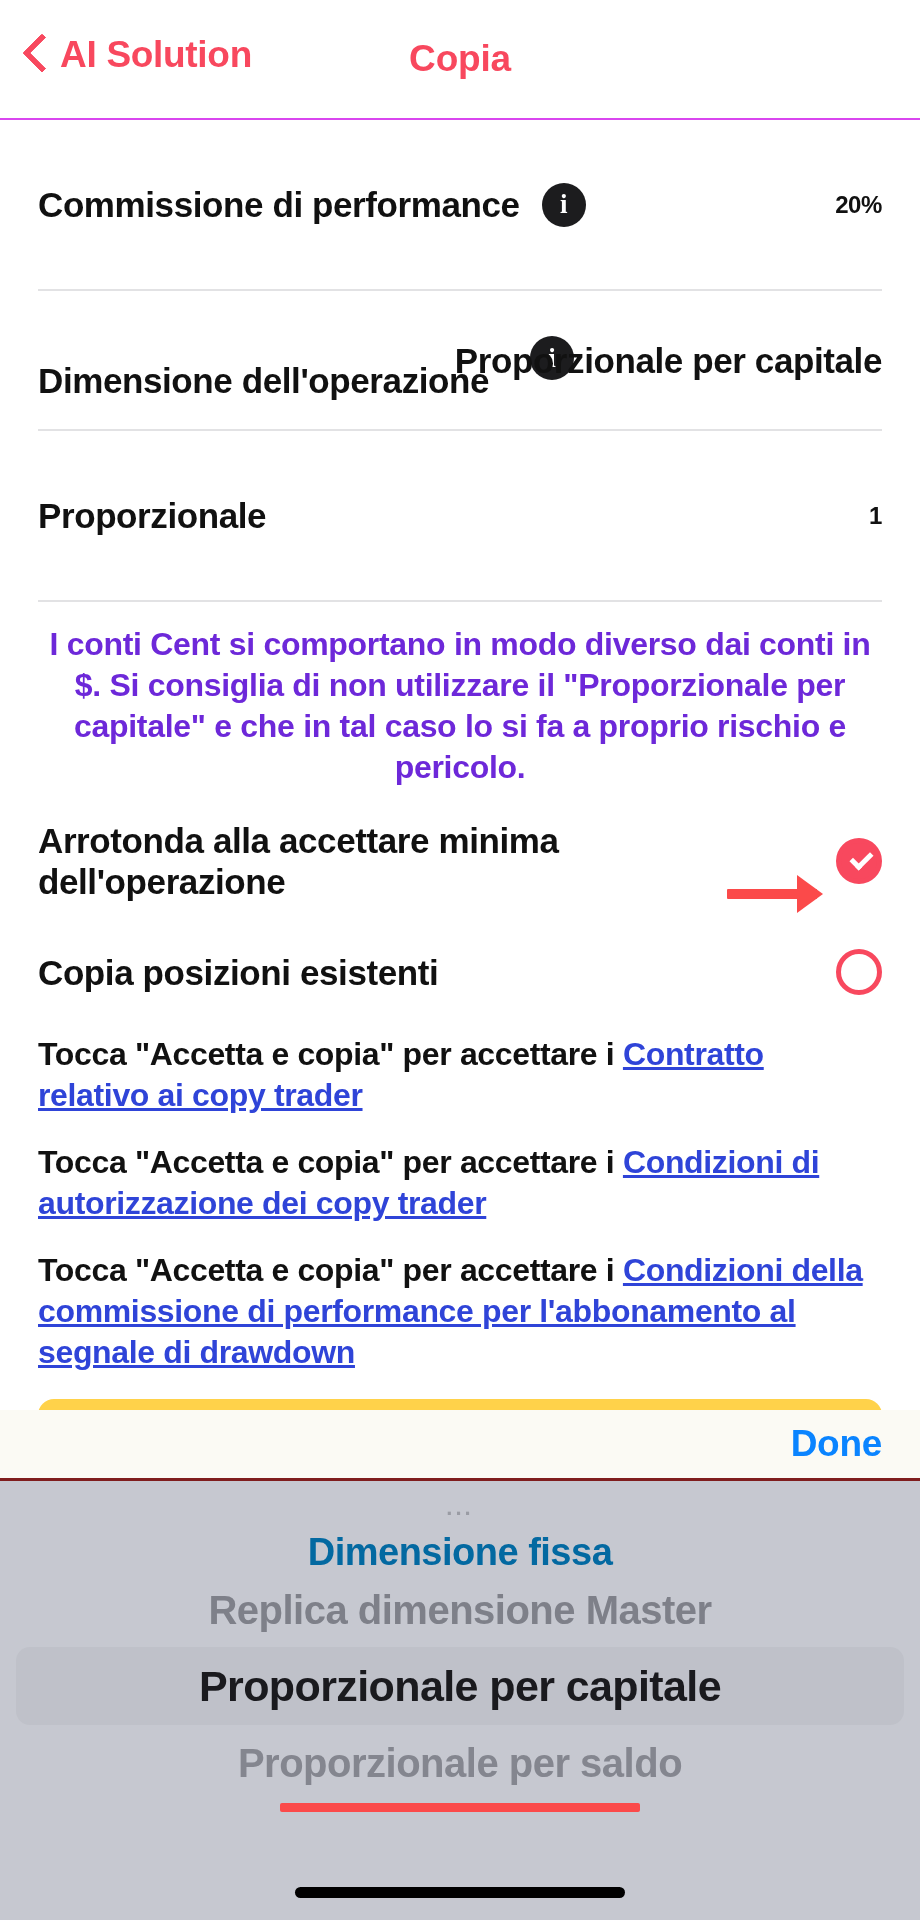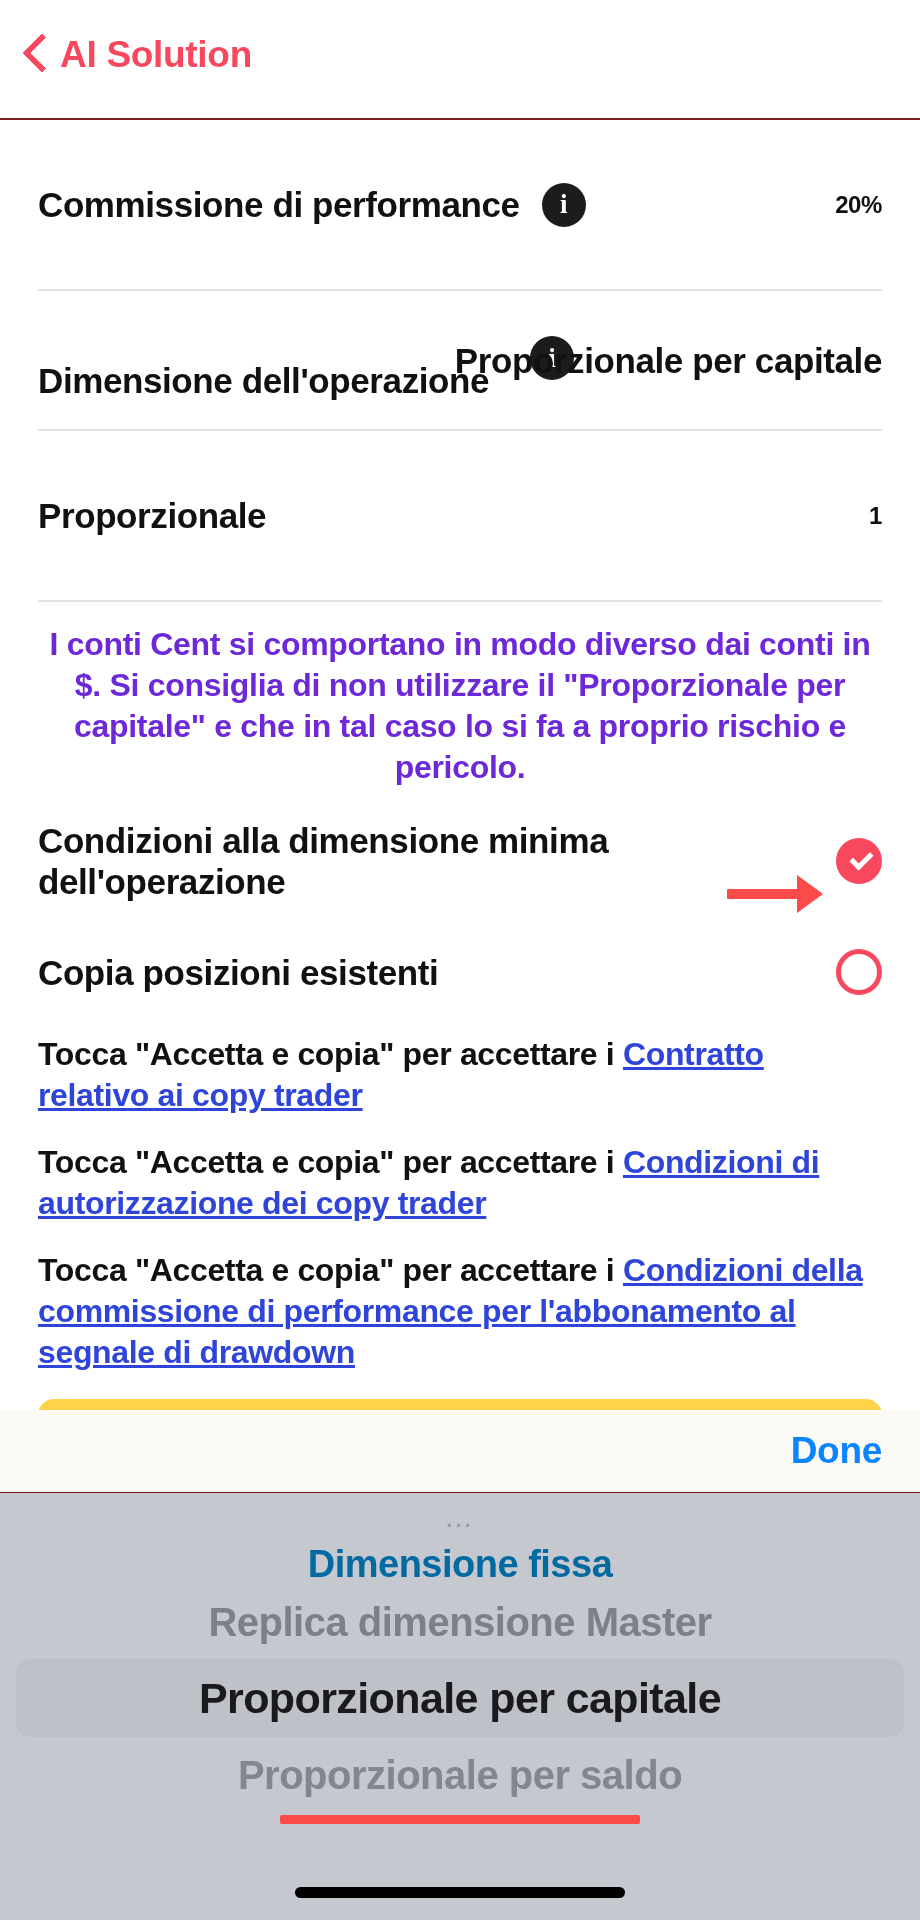--- a/index.html
+++ b/index.html
@@ -19,21 +19,21 @@
     width: 920px;
     height: 1920px;
     background: #ffffff;
     overflow: hidden;
   }
 
   
   .navbar {
     position: relative;
     height: 118px;
-    border-bottom: 2px solid #7f1d1d;
+    border-bottom: 2px solid #d946ef;
     background: #ffffff;
   }
   .nav-back {
     position: absolute;
     left: 22px;
     top: 32px;
     display: flex;
     align-items: center;
     gap: 12px;
     color: #f8485e;
@@ -267,28 +267,28 @@
   
   .picker {
     position: absolute;
     left: 0;
     right: 0;
     bottom: 0;
     height: 510px;
     background: #c6c8d0;
   }
   .picker-toolbar {
-    height: 83px;
+    height: 71px;
     background: #fbfaf4;
     display: flex;
     align-items: center;
     justify-content: flex-end;
     padding-right: 38px;
     box-sizing: border-box;
-    border-bottom: 1px solid #7f1d1d;
+    border-bottom: 3px solid #7f1d1d;
   }
   .picker-done {
     font-size: 37px;
     font-weight: 700;
     color: #0a84ff;
     letter-spacing: -0.3px;
   }
   .picker-wheel {
     position: relative;
     height: 410px;
@@ -358,20 +358,21 @@
 </head>
 <body>
 
 <div class="phone">
 
   <div class="navbar">
     <div class="nav-back">
       <span class="chev"></span>
       <span class="nav-back-label">AI Solution</span>
     </div>
+    <div class="nav-title">Copia</div>
   </div>
 
   <div class="content">
 
     <div class="row">
       <div class="row-left">
         <span class="row-label">Commissione di performance</span>
         <span class="info-badge">i</span>
       </div>
       <span class="row-value">20%</span>
@@ -388,21 +389,21 @@
     <div class="row">
       <span class="row-label">Proporzionale</span>
       <span class="row-value">1</span>
       <span class="arrow" style="left:727px; top:458px; width:90px;"></span>
     </div>
     <div class="row-sep"></div>
 
     <div class="warning">I conti Cent si comportano in modo diverso dai conti in $. Si consiglia di non utilizzare il "Proporzionale per capitale" e che in tal caso lo si fa a proprio rischio e pericolo.</div>
 
     <div class="toggle-row">
-      <span class="toggle-label">Condizioni alla dimensione minima dell'operazione</span>
+      <span class="toggle-label">Arrotonda alla accettare minima dell'operazione</span>
       <span class="radio checked"></span>
       <span class="arrow" style="left:727px; top:765px; width:90px;"></span>
     </div>
 
     <div class="toggle-row">
       <span class="toggle-label">Copia posizioni esistenti</span>
       <span class="radio"></span>
     </div>
 
     <div class="terms">

